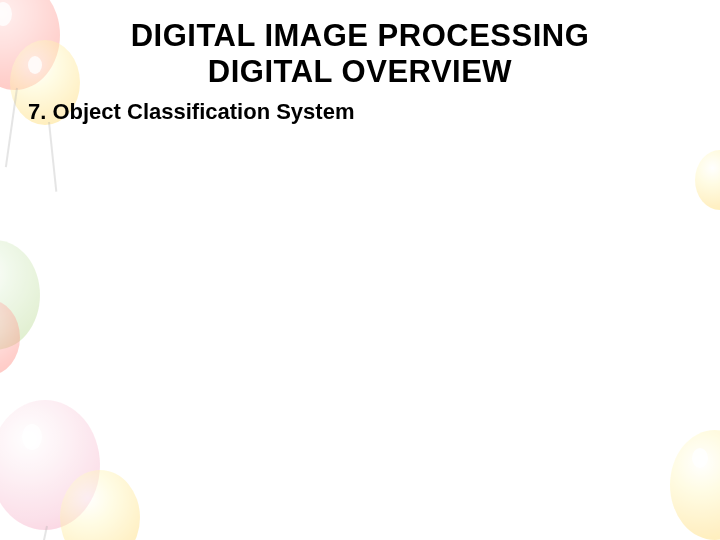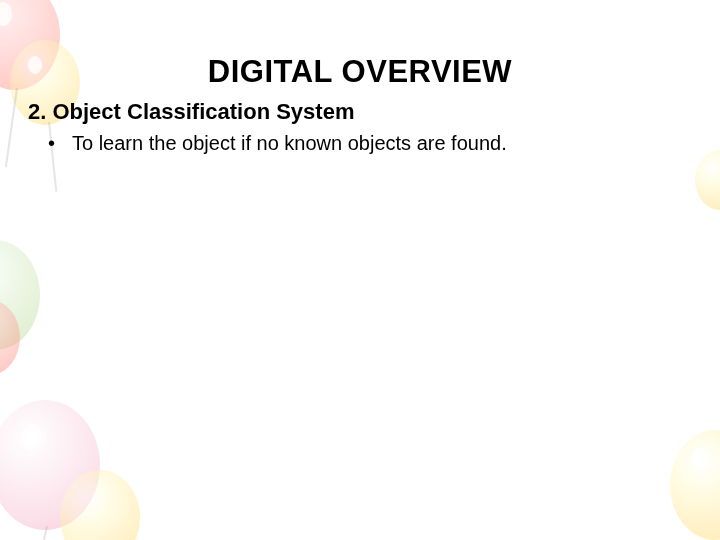--- a/index.html
+++ b/index.html
@@ -98,20 +98,19 @@
   <div class="balloon yellow" style="left:60px; top:470px; width:80px; height:95px;"></div>
   <div class="string" style="left:46px; top:526px; height:40px; transform: rotate(12deg);"></div>
 
   <div class="balloon yellow" style="left:695px; top:150px; width:50px; height:60px;"></div>
   <div class="balloon yellow" style="left:670px; top:430px; width:90px; height:110px;"></div>
   <div class="highlight" style="left:692px; top:448px; width:16px; height:20px;"></div>
 </div>
 
 <div class="content">
   <h1 class="title">
-    <br>
+    <span>DIGITAL IMAGE PROCESSING</span><br>
     <span>DIGITAL OVERVIEW</span>
   </h1>
-  <h2 class="subtitle">2. Object Classification System</h2>
+  <h2 class="subtitle">7. Object Classification System</h2>
   <ul class="bullets">
-    <li>To learn the object if no known objects are found.</li>
   </ul>
 </div>
 
 </body></html>

